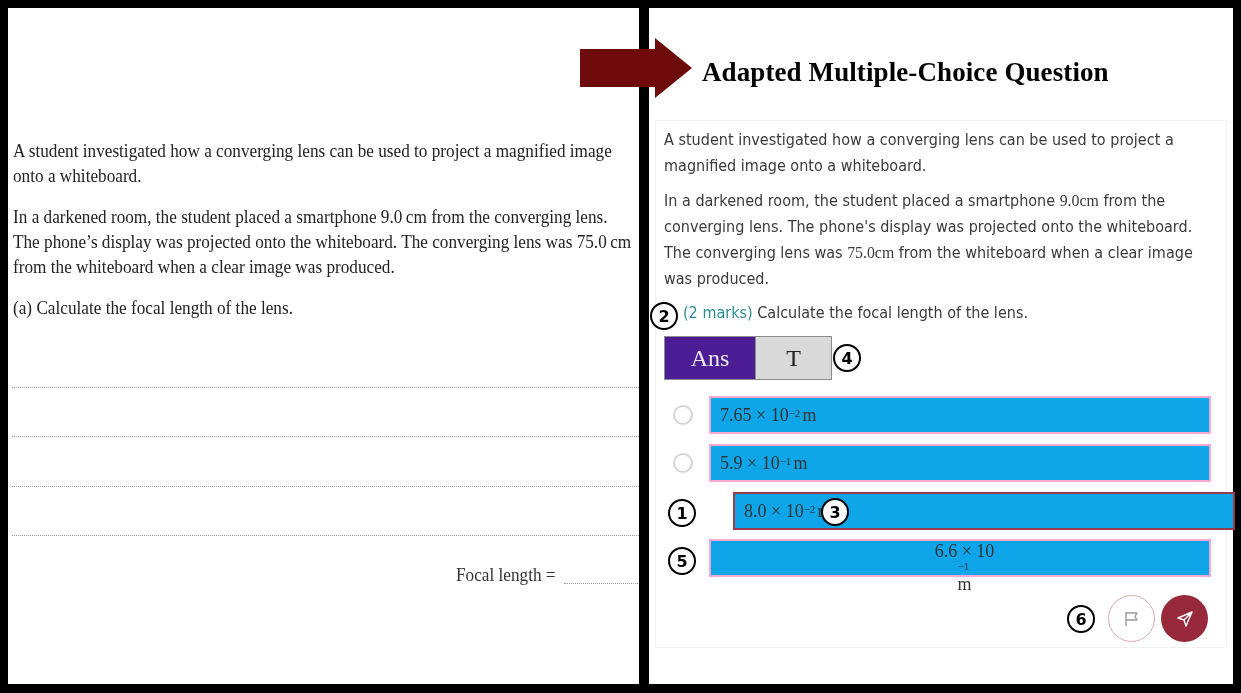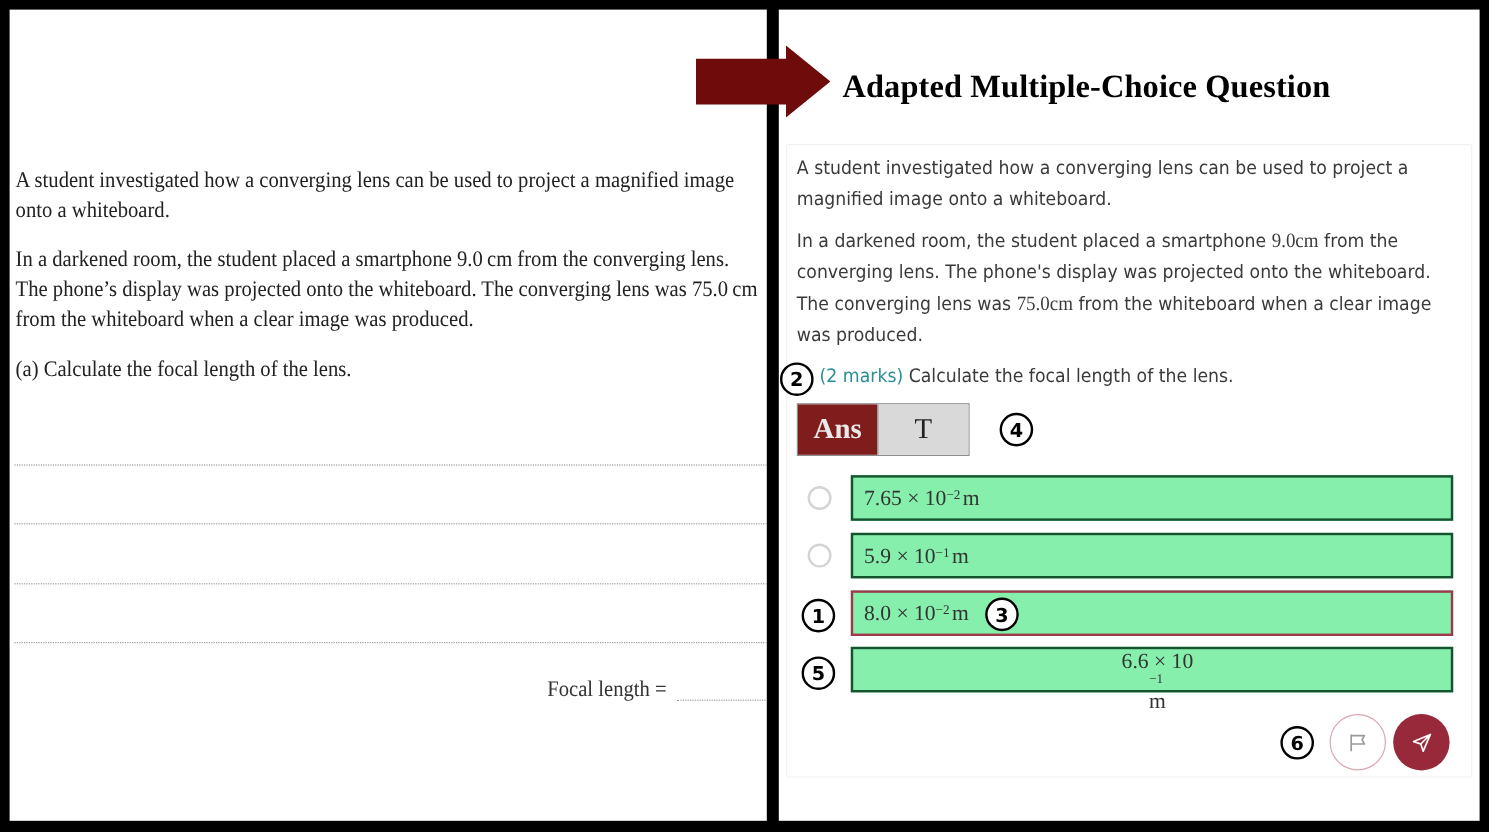--- a/index.html
+++ b/index.html
@@ -52,30 +52,30 @@
     position: absolute; left: 34px; top: 296px; font-size: 15.5px; color: #3a3a3a;
     font-family: "DejaVu Sans", sans-serif; white-space: nowrap; transform: scaleX(0.93); transform-origin: left top;
   }
   #marks { color: #2a8f95; }
 
   #toggle { position: absolute; left: 15px; top: 328px; height: 42px; display: flex; border: 1px solid #8c8c8c; }
   .tg {
     height: 42px; display: flex; align-items: center; justify-content: center;
     font-family: "Liberation Serif", serif; font-size: 24px; cursor: pointer;
   }
-  #tg-ans { width: 66px; background: #7f1d1d; color: #e9e9e9; font-weight: bold; }
+  #tg-ans { width: 90px; background: #4c1d95; color: #e9e9e9; }
   #tg-t { width: 75px; background: #d9d9d9; color: #222; border-left: 1px solid #8c8c8c; }
 
   .opt-radio {
     position: absolute; left: 24px; width: 20px; height: 20px; border-radius: 50%;
     border: 2px solid #d4d4d4; background: #fff; box-sizing: border-box; cursor: pointer;
   }
   .opt-box {
     position: absolute; left: 60px; width: 502px; height: 38px; box-sizing: border-box;
-    border: 2px solid #14532d; background: #86efac; display: flex; align-items: center; padding-left: 9px;
+    border: 2px solid #f9a8d4; background: #0ea5e9; display: flex; align-items: center; padding-left: 9px;
     font-family: "Liberation Serif", serif; font-size: 18px; color: #333; cursor: pointer;
   }
   .opt-box.selected { border-color: #9b3a4a; }
   .opt-box sup { font-size: 11px; position: relative; top: -2px; margin-right: 2px; }
 
   .badge {
     position: absolute; width: 28px; height: 28px; border-radius: 50%; border: 2.5px solid #000;
     box-sizing: border-box; background: #fff; display: flex; align-items: center; justify-content: center;
     font-family: "DejaVu Sans", sans-serif; font-weight: bold; font-size: 16px; color: #000; z-index: 3;
   }
@@ -134,21 +134,21 @@
   </div>
 
   <div class="opt-radio" style="top:445px;"></div>
   <div class="opt-box" style="top:436px;">
     <span>5.9 × 10</span>
       <sup>−1</sup>
       <span>m</span>
   </div>
 
   <div class="badge" style="left:19px; top:491px;">1</div>
-  <div class="opt-box selected" style="top:484px;">
+  <div class="opt-box selected" style="top:484px;margin-left:24px;">
     <span>8.0 × 10</span>
       <sup>−2</sup>
       <span>m</span>
   </div>
   <div class="badge" style="left:172px; top:490px;">3</div>
 
   <div class="badge" style="left:19px; top:539px;">5</div>
   <div class="opt-box" style="top:531px;flex-direction:column;">
     <span>6.6 × 10</span>
       <sup>−1</sup>

